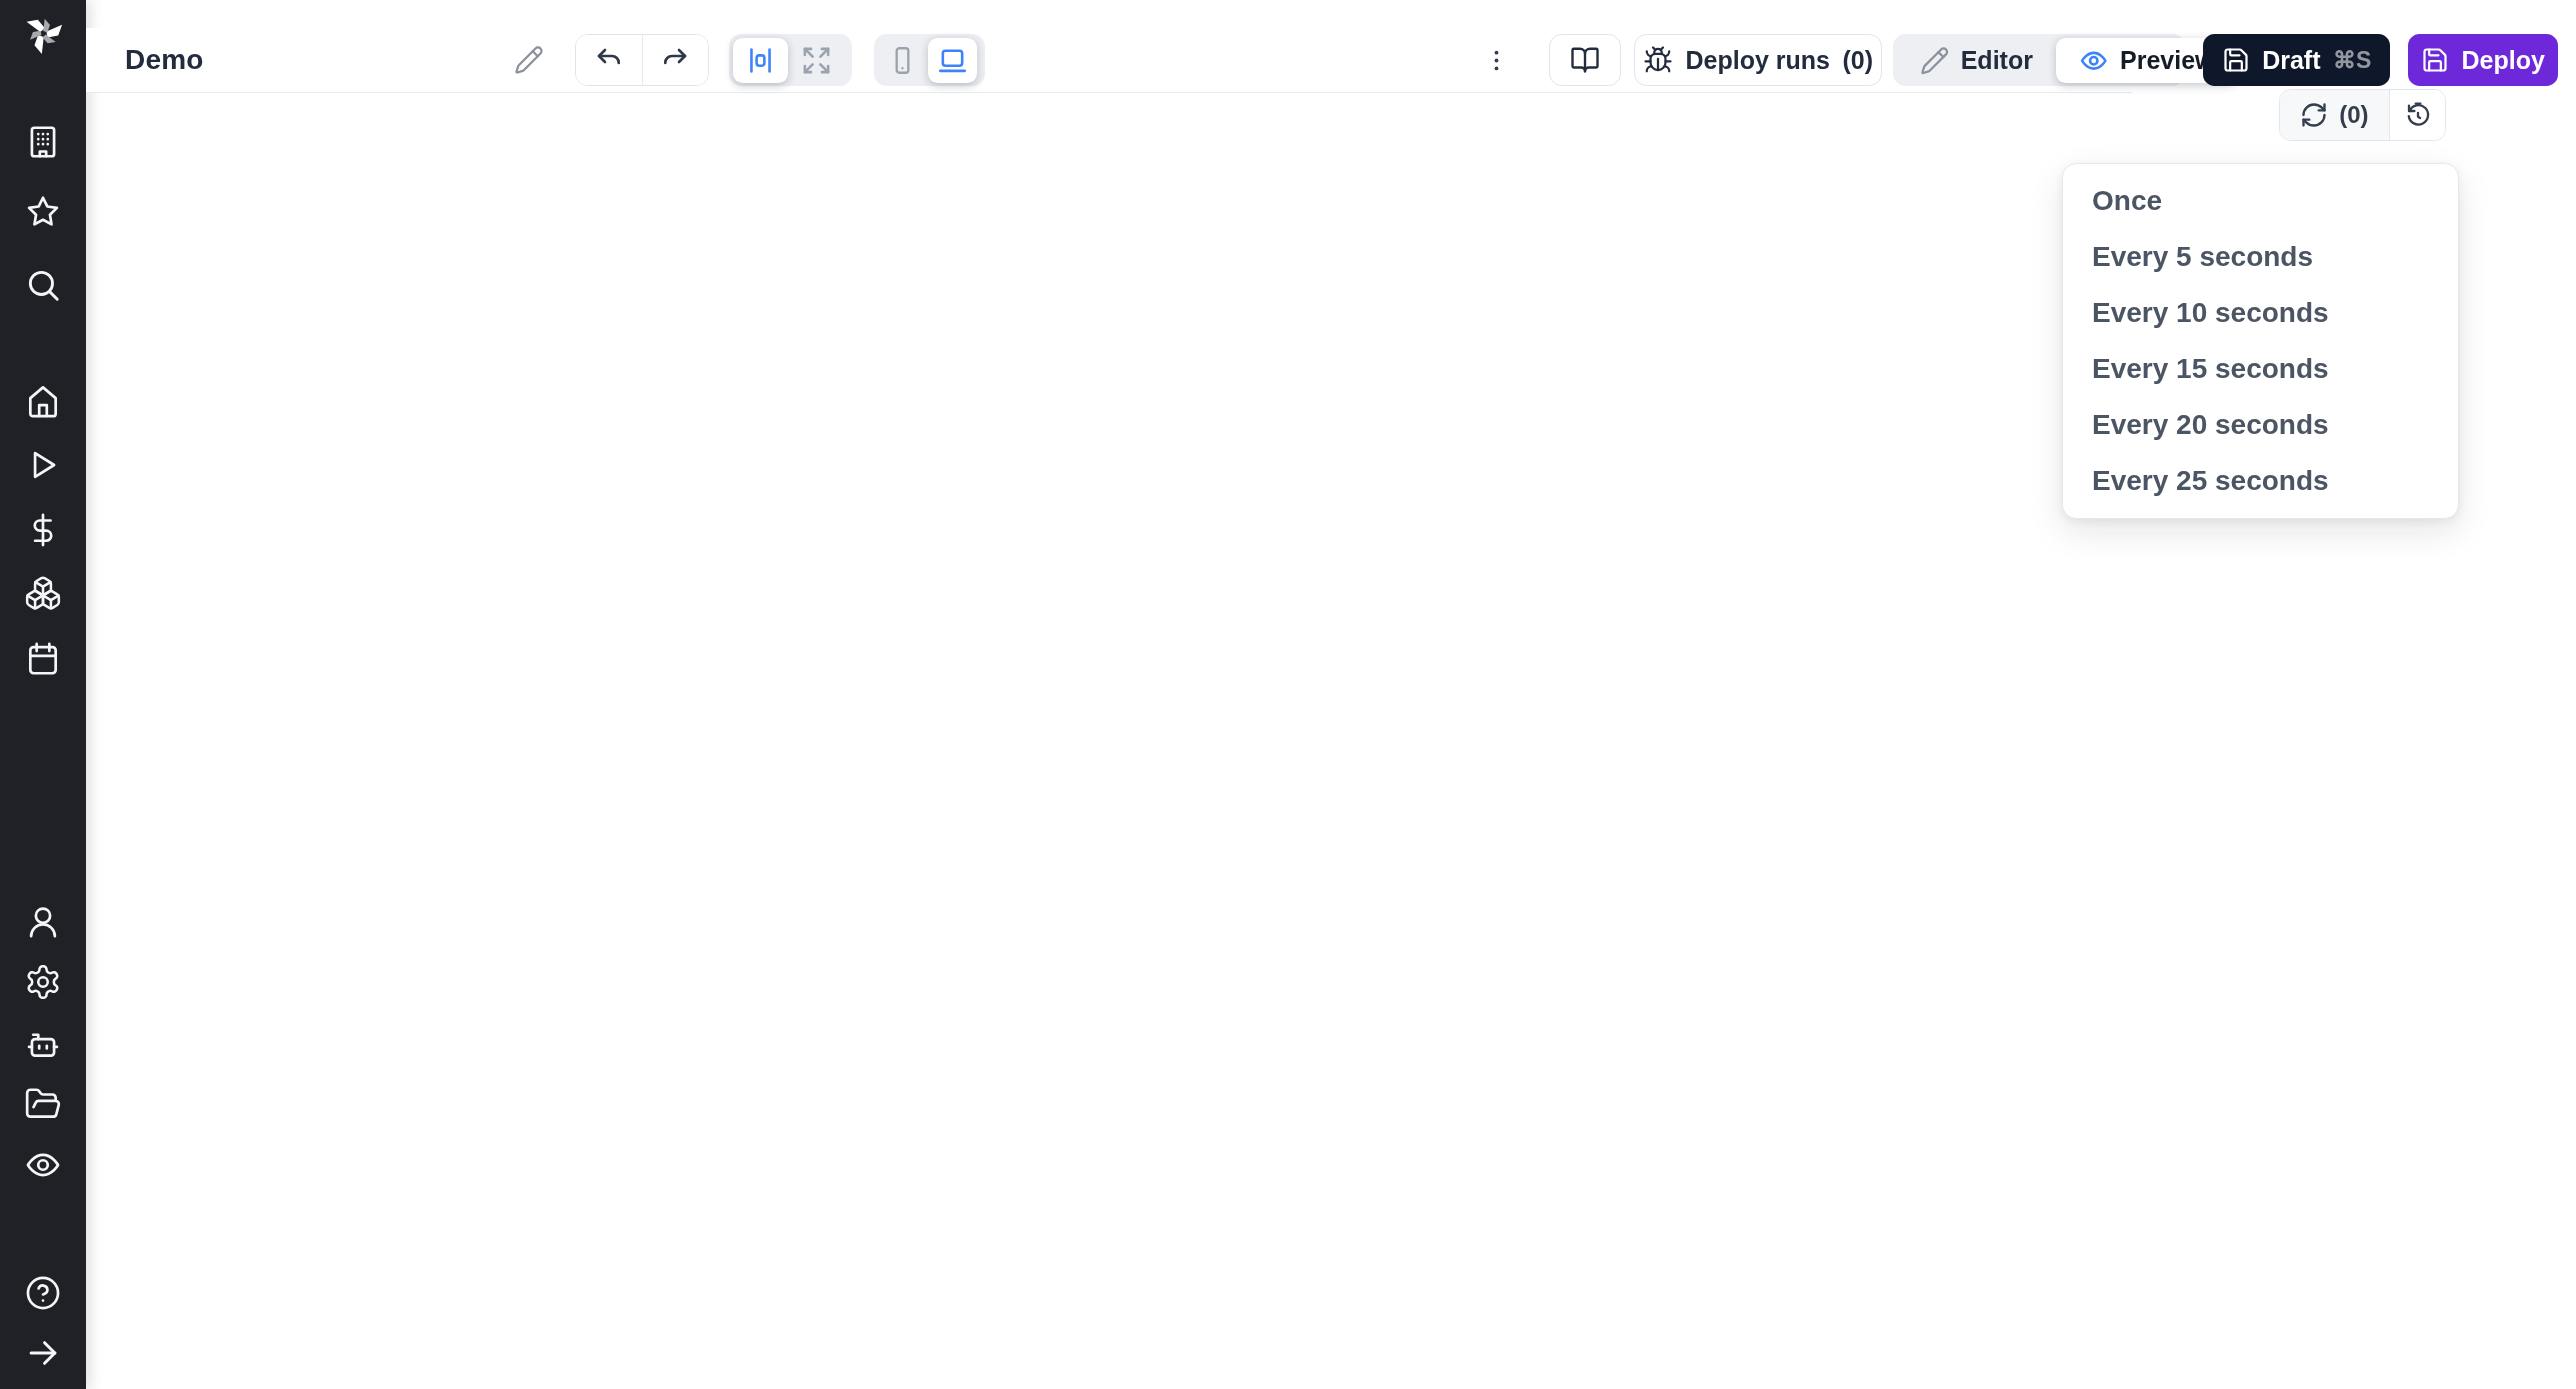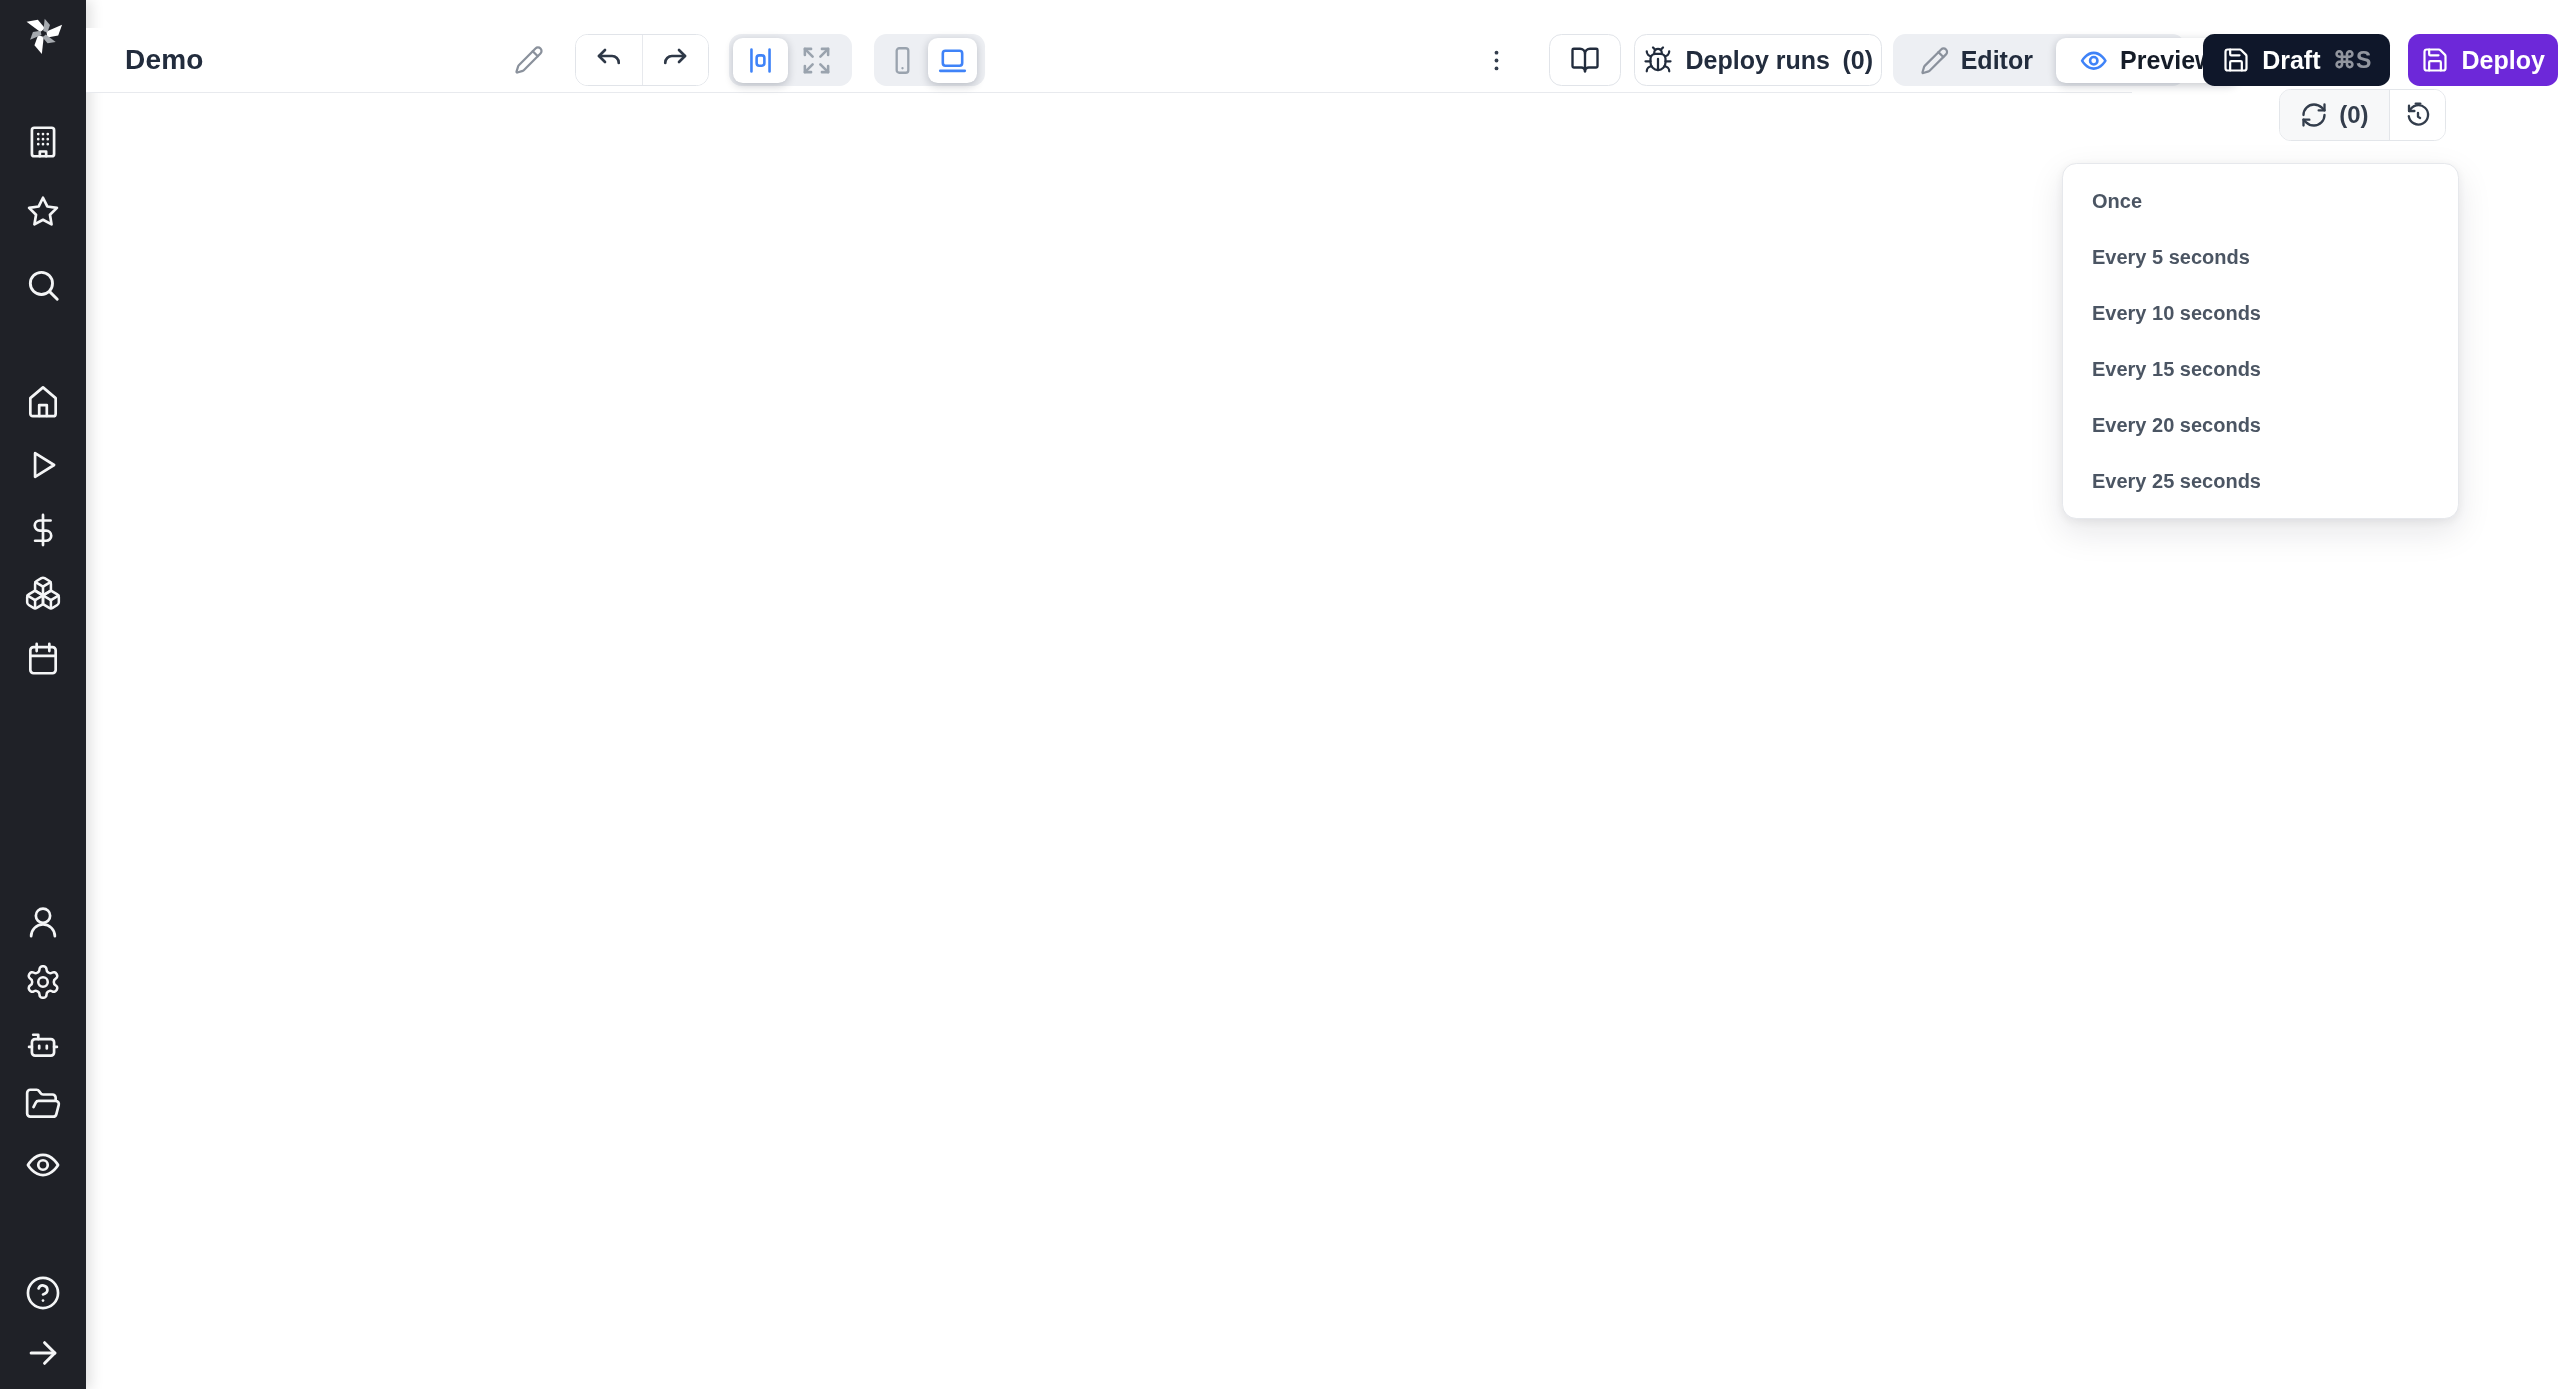--- a/index.html
+++ b/index.html
@@ -57,21 +57,21 @@
   .refresh-group{position:absolute;left:2279px;top:89px;width:167px;height:52px;background:#fff;
                  border:1.8px solid #e3e6ea;border-radius:11.6px;display:flex;overflow:hidden;box-sizing:border-box;}
   .rseg{display:flex;align-items:center;justify-content:center;gap:10.7px;color:#333d4c;cursor:pointer;}
   .rseg.count{width:109px;background:#f7f8f9;font-size:24px;font-weight:600;border-right:1.8px solid #e3e6ea;}
   .rseg.hist{flex:1;background:#fff;}
   .rseg svg{width:28px;height:28px;}
 
   .menu{position:absolute;left:2062px;top:163px;width:397px;background:#fff;border:0.9px solid #e6e8ec;
         border-radius:14.3px;box-shadow:0 12.5px 34px rgba(15,23,42,.10),0 2.7px 9px rgba(15,23,42,.06);
         padding:9px 0;box-sizing:border-box;}
-  .menu-item{height:56px;display:flex;align-items:center;padding-left:29px;font-size:20px;font-weight:600;
+  .menu-item{height:56px;display:flex;align-items:center;padding-left:29px;font-size:28px;font-weight:600;
              color:#4b5563;cursor:pointer;}
 </style>
 </head>
 <body>
 
 <div class="screen">
 
   <nav class="sidebar">
     <div class="logo-box">
       <svg viewBox="0 0 48 48" width="47" height="47">

